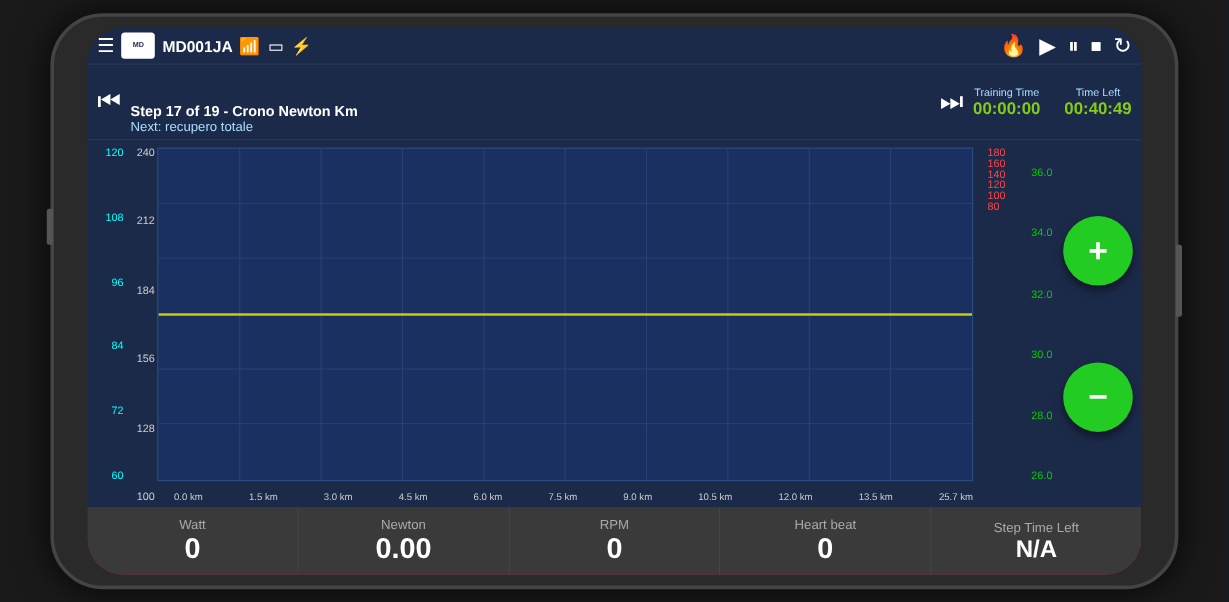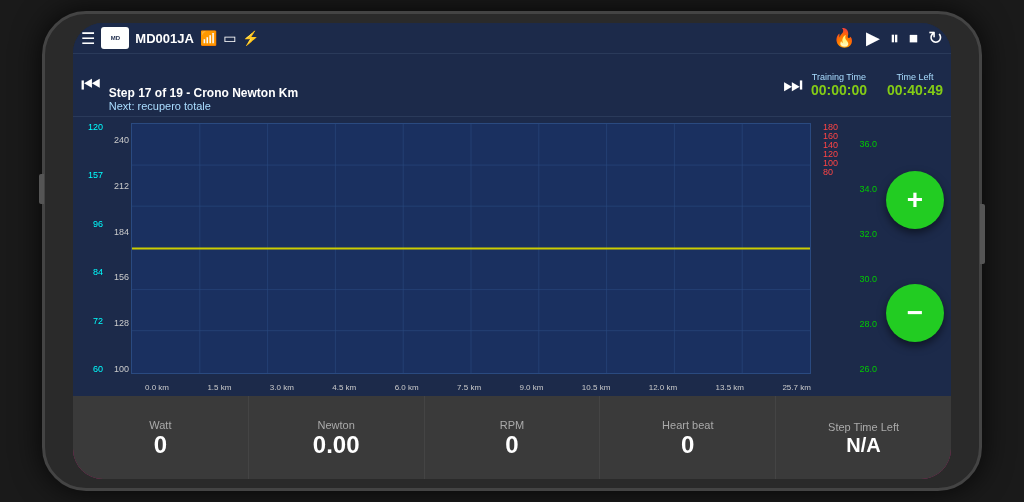--- a/index.html
+++ b/index.html
@@ -212,26 +212,25 @@
       font-size: 9px;
       text-align: right;
       line-height: 1;
     }
 
     
     .y-axis-left2 {
       position: absolute;
       left: 30px;
       top: 6px;
-      bottom: 22px;
+      bottom: 4px;
       display: flex;
       flex-direction: column;
       justify-content: space-between;
       width: 26px;
-      margin-top: 13px;
     }
 
     .y-label-white {
       color: #cccccc;
       font-size: 9px;
       text-align: right;
       line-height: 1;
     }
 
     
@@ -335,21 +334,21 @@
       font-weight: bold;
       line-height: 1;
     }
 
     
     .metrics-bar {
       background: #be185d;
       display: flex;
       align-items: stretch;
       flex-shrink: 0;
-      height: 83px;
+      height: 56px;
     }
 
     .metric-cell {
       flex: 1;
       display: flex;
       flex-direction: column;
       align-items: center;
       justify-content: center;
       border-right: 1px solid #444;
       background: #3a3a3a;
@@ -425,21 +424,21 @@
           <div class="time-value">00:40:49</div>
         </div>
       </div>
     </div>
 
     <div class="main-area">
       <div class="chart-container">
 
         <div class="y-axis-left" id="y-left-cyan">
             <span class="y-label-cyan">120</span>
-            <span class="y-label-cyan">157</span>
+            <span class="y-label-cyan">108</span>
             <span class="y-label-cyan">96</span>
             <span class="y-label-cyan">84</span>
             <span class="y-label-cyan">72</span>
             <span class="y-label-cyan">60</span>
           </div>
 
         <div class="y-axis-left2" id="y-left-white">
             <span class="y-label-white">240</span>
             <span class="y-label-white">212</span>
             <span class="y-label-white">184</span>

